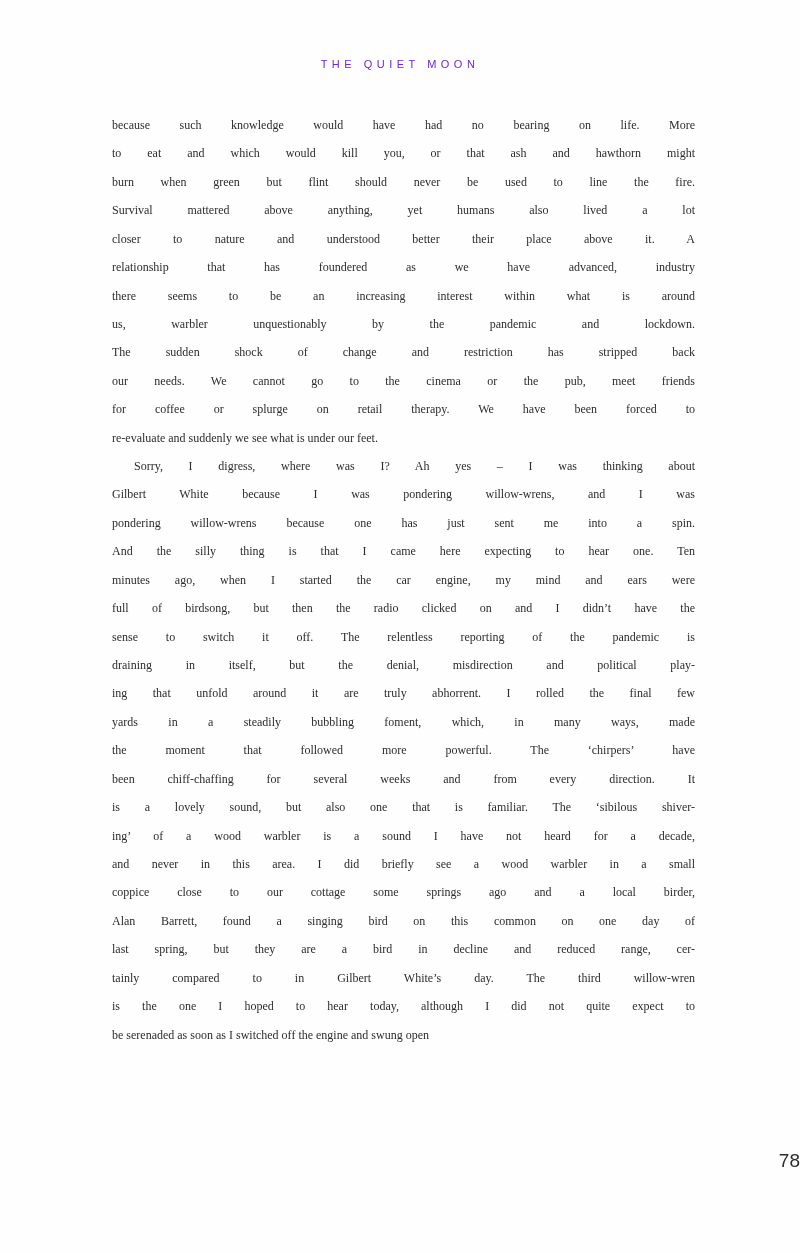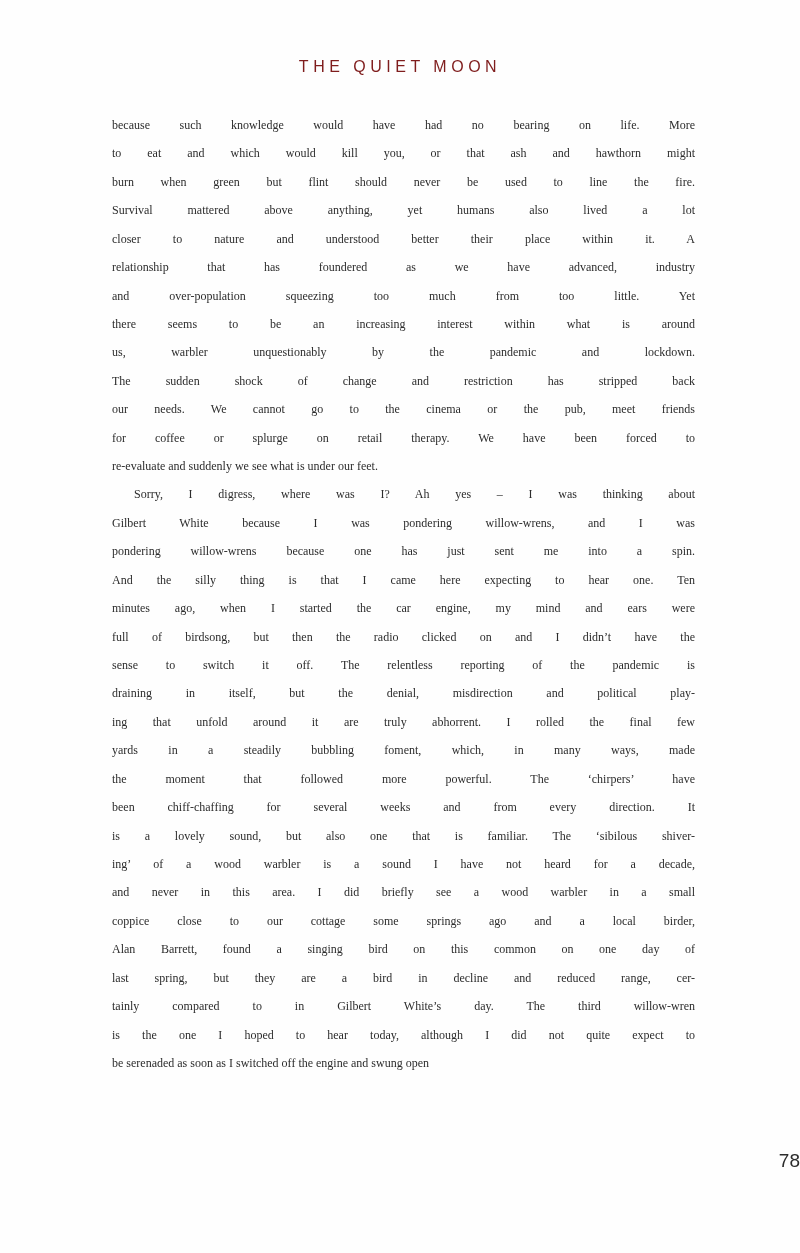--- a/index.html
+++ b/index.html
@@ -15,24 +15,24 @@
     overflow: hidden;
     font-family: "Liberation Serif", "DejaVu Serif", serif;
   }
   .running-head {
     position: absolute;
     top: 58px;
     left: 0;
     width: 800px;
     text-align: center;
     font-family: "Liberation Sans", "DejaVu Sans", sans-serif;
-    font-size: 16px;
+    font-size: 11px;
     font-weight: 300;
     letter-spacing: 4.5px;
-    color: #7f1d1d;
+    color: #6d28d9;
   }
   .body-text {
     position: absolute;
     top: 111px;
     left: 112px;
     width: 583px;
     color: #2c2c2c;
     font-size: 12px;
     line-height: 28.42px;
   }
@@ -63,23 +63,22 @@
 
 <div class="page">
   <div class="running-head">THE QUIET MOON</div>
 
   <div class="body-text">
       <div>
         <div class="line">because such knowledge would have had no bearing on life. More</div>
         <div class="line">to eat and which would kill you, or that ash and hawthorn might</div>
         <div class="line">burn when green but flint should never be used to line the fire.</div>
         <div class="line">Survival mattered above anything, yet humans also lived a lot</div>
-        <div class="line">closer to nature and understood better their place within it. A</div>
+        <div class="line">closer to nature and understood better their place above it. A</div>
         <div class="line">relationship that has foundered as we have advanced, industry</div>
-        <div class="line">and over-population squeezing too much from too little. Yet</div>
         <div class="line">there seems to be an increasing interest within what is around</div>
         <div class="line">us, warbler unquestionably by the pandemic and lockdown.</div>
         <div class="line">The sudden shock of change and restriction has stripped back</div>
         <div class="line">our needs. We cannot go to the cinema or the pub, meet friends</div>
         <div class="line">for coffee or splurge on retail therapy. We have been forced to</div>
         <div class="line last">re-evaluate and suddenly we see what is under our feet.</div>
       </div>
       <div>
         <div class="line indent">Sorry, I digress, where was I? Ah yes – I was thinking about</div>
         <div class="line">Gilbert White because I was pondering willow-wrens, and I was</div>

